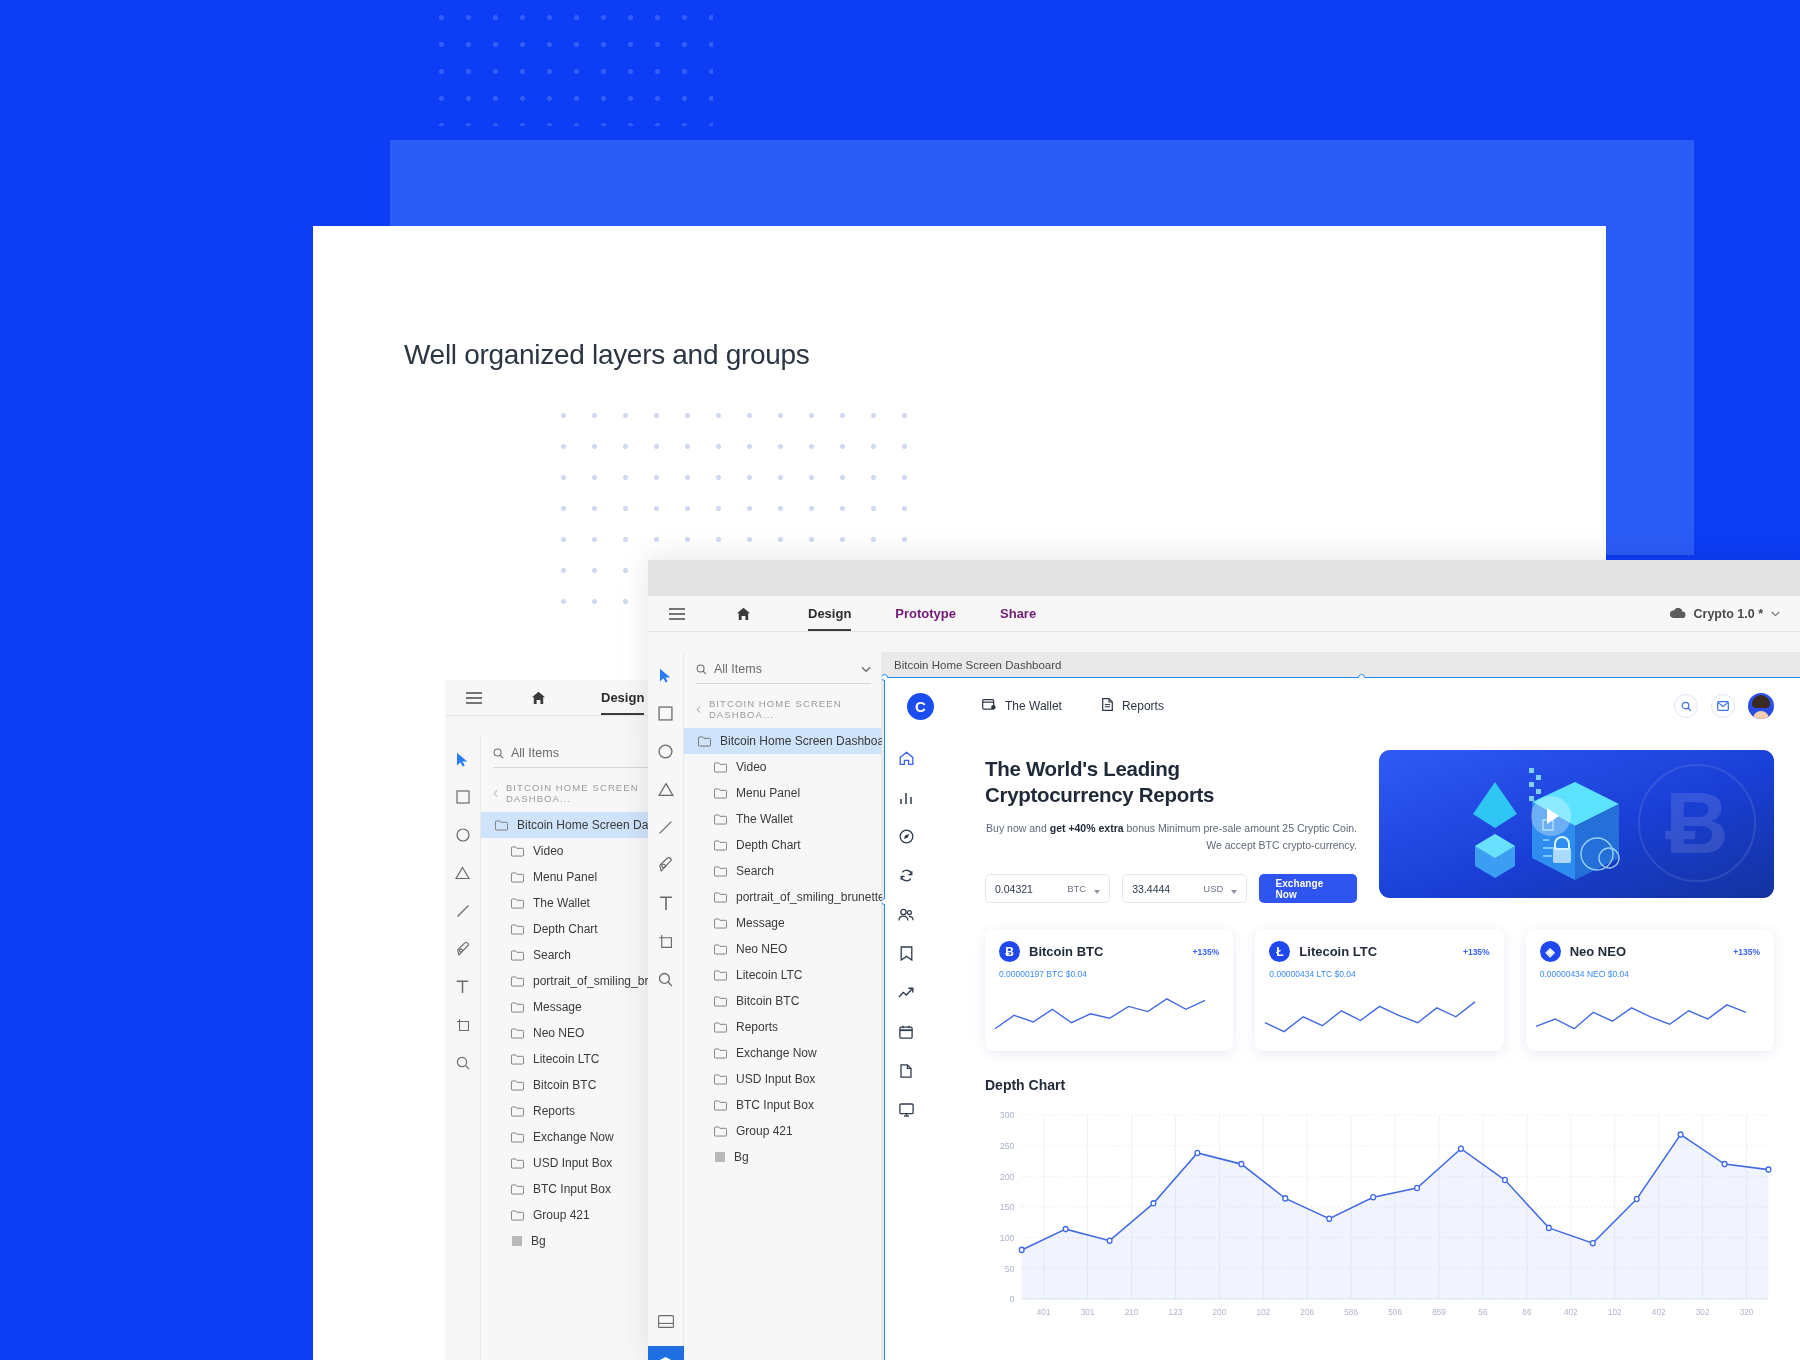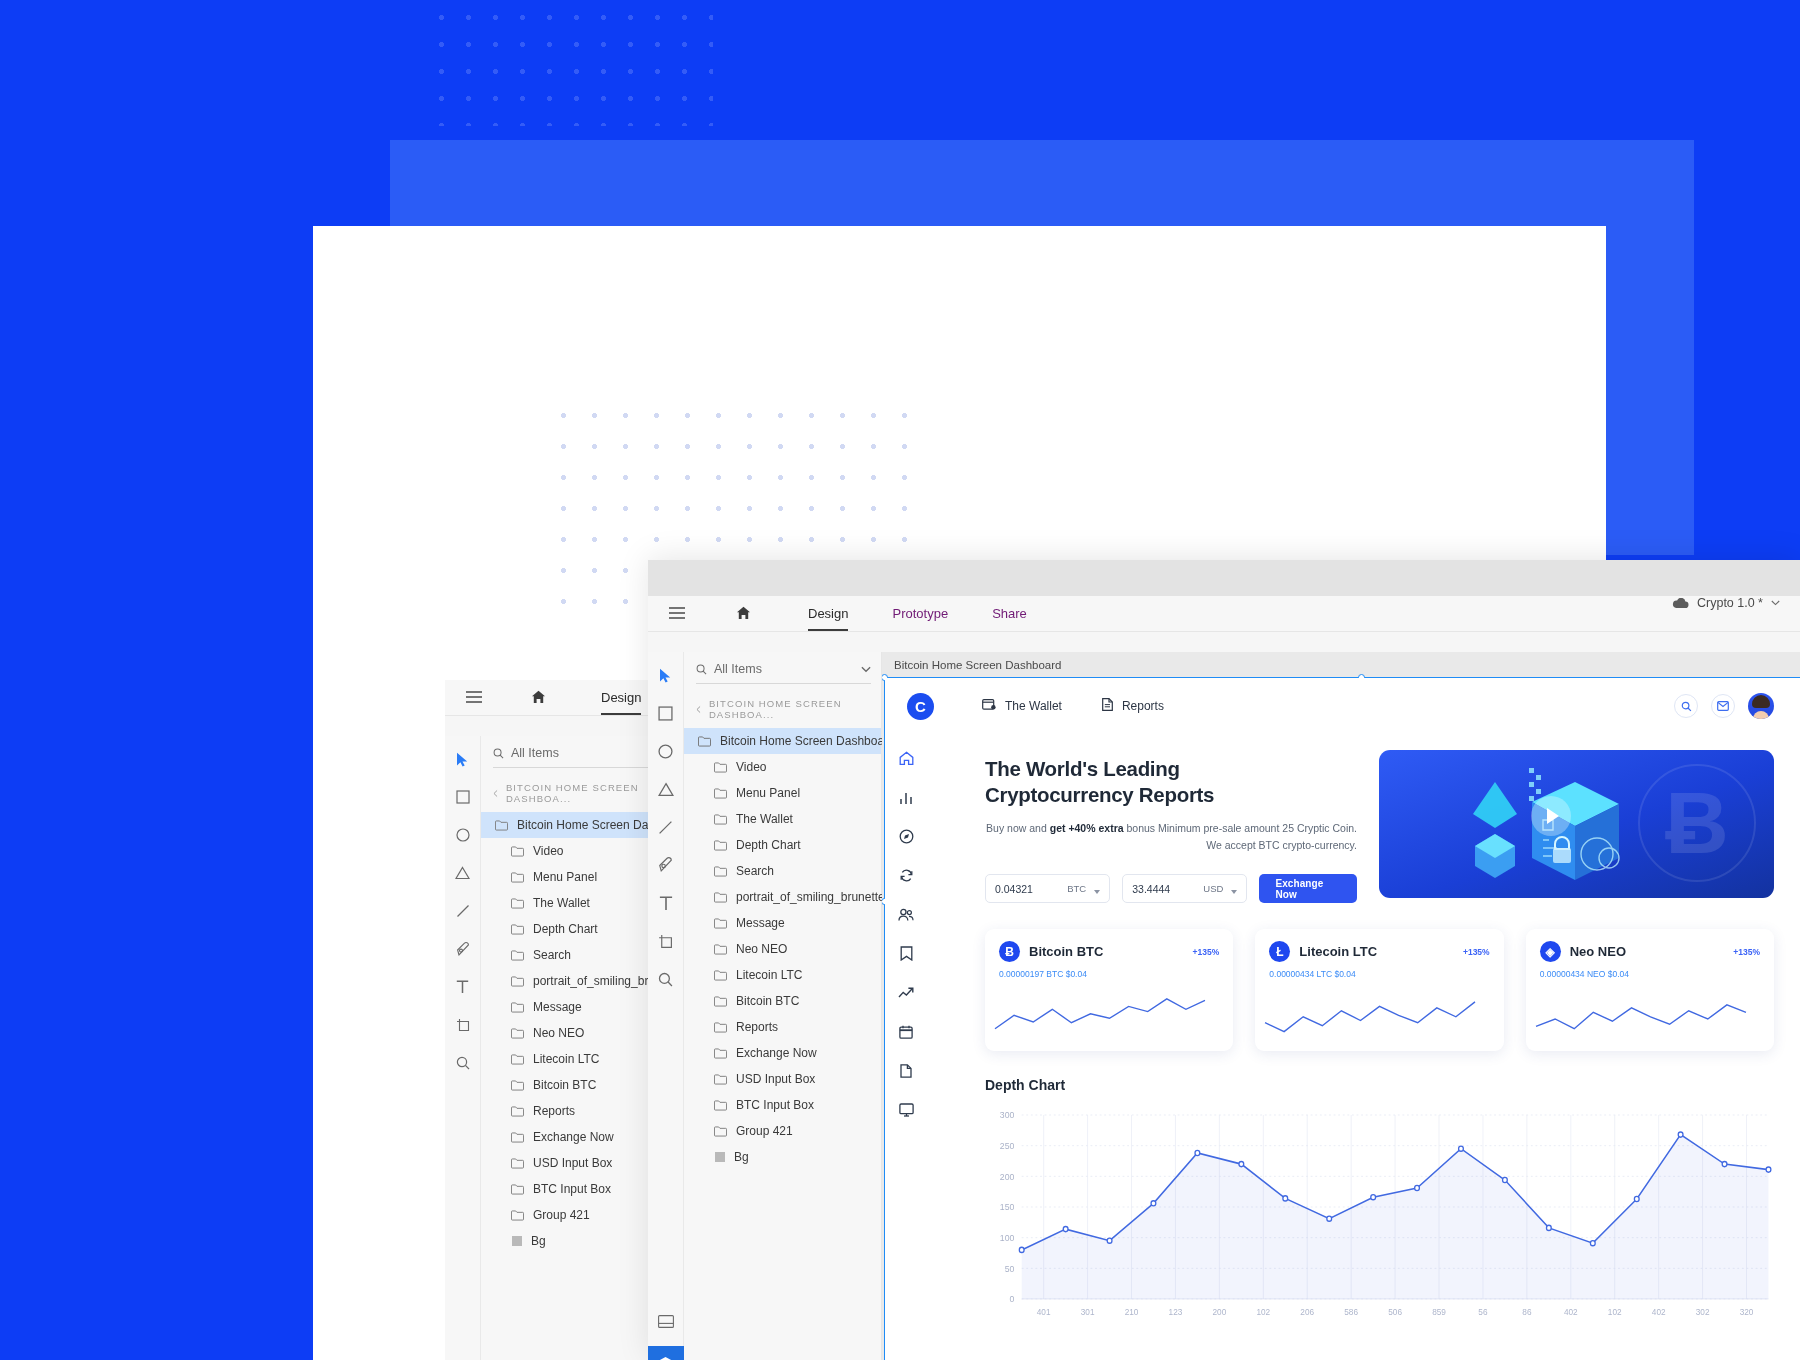--- a/index.html
+++ b/index.html
@@ -53,24 +53,25 @@
   .tool-window {
     position: absolute;
     background: #f6f6f6;
     overflow: hidden;
   }
   .tool-topbar {
     height: 36px; background:#e3e3e3;
   }
   .tool-menubar {
     height: 36px; background:#f7f7f7;
-    display:flex; align-items:flex-start; gap:12px;
+    display:flex; align-items:center; gap:12px;
     border-bottom: 1px solid #e6e6e6;
     padding-left: 12px;
     position: relative;
+    font-weight: bold;
   }
   .menu-ico {
     width: 34px; height: 34px; display:flex; align-items:center; justify-content:center;
     color:#3c3c3c;
   }
   .menu-tab {
     font-size: 13px; color:#701a75; padding: 0 16px; height:35px;
     display:flex; align-items:center; position:relative; white-space:nowrap;
   }
   .menu-tab.active { color:#2b2b2b; }
@@ -230,20 +231,21 @@
 </head>
 <body>
 
 <div class="bg-blue"></div>
 <div class="dots-top"></div>
 <div class="panel-midblue"></div>
 <div class="panel-white2"></div>
 <div class="dots-mid"></div>
 
 <div class="hero">
+  <h2>Well organized layers and groups</h2>
 </div>
 
 <div class="tool-window ghost" style="left:445px; top:680px; width:640px; height:680px;">
   <div class="tool-menubar" style="border-bottom:1px solid #e6e6e6;">
     <div class="menu-ico">
       <svg width="16" height="12" viewBox="0 0 16 12">
           <g stroke="currentColor" stroke-width="1.4">
             <line x1="0" y1="1" x2="16" y2="1"></line>
             <line x1="0" y1="6" x2="16" y2="6"></line>
             <line x1="0" y1="11" x2="16" y2="11"></line>

